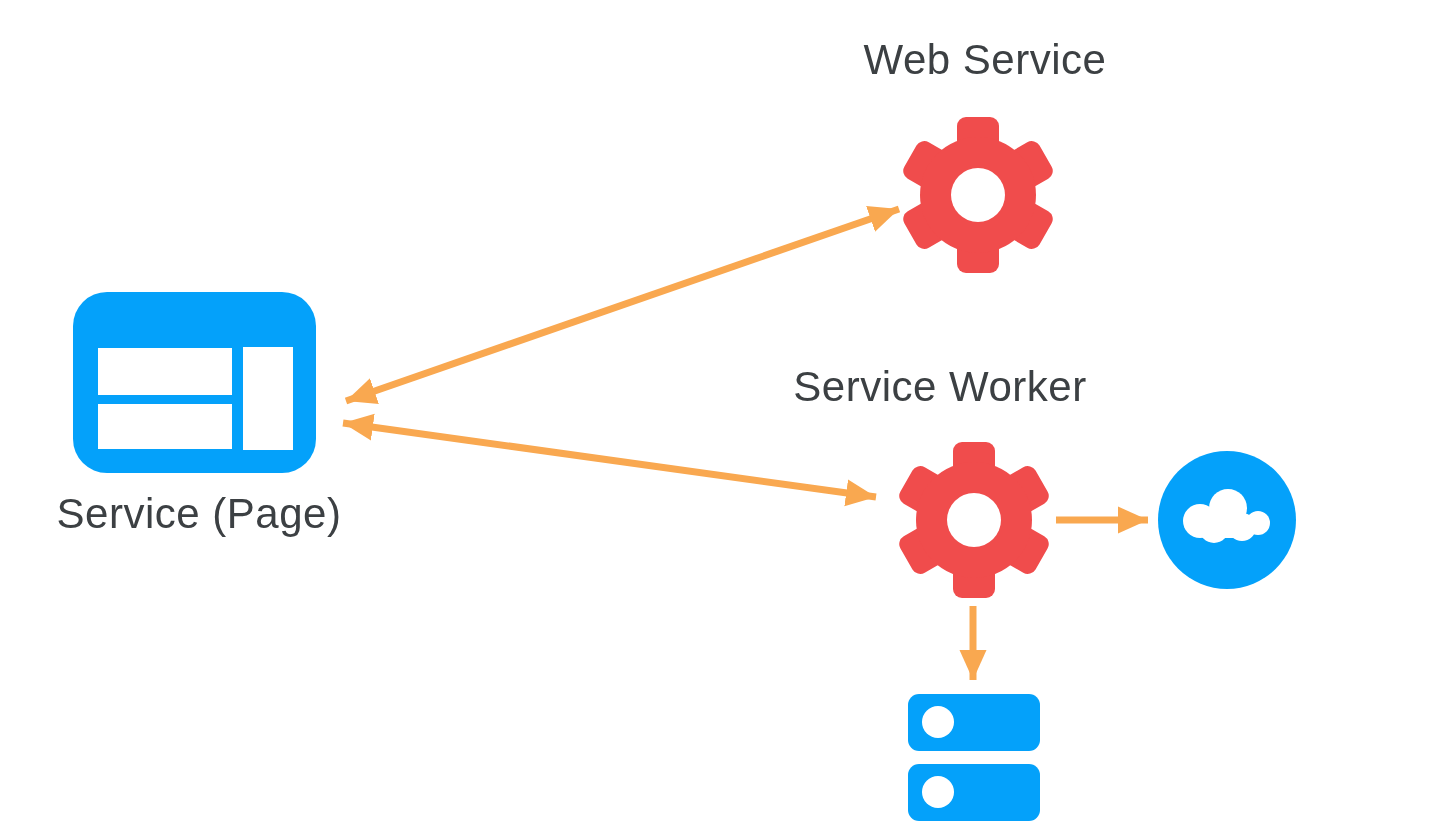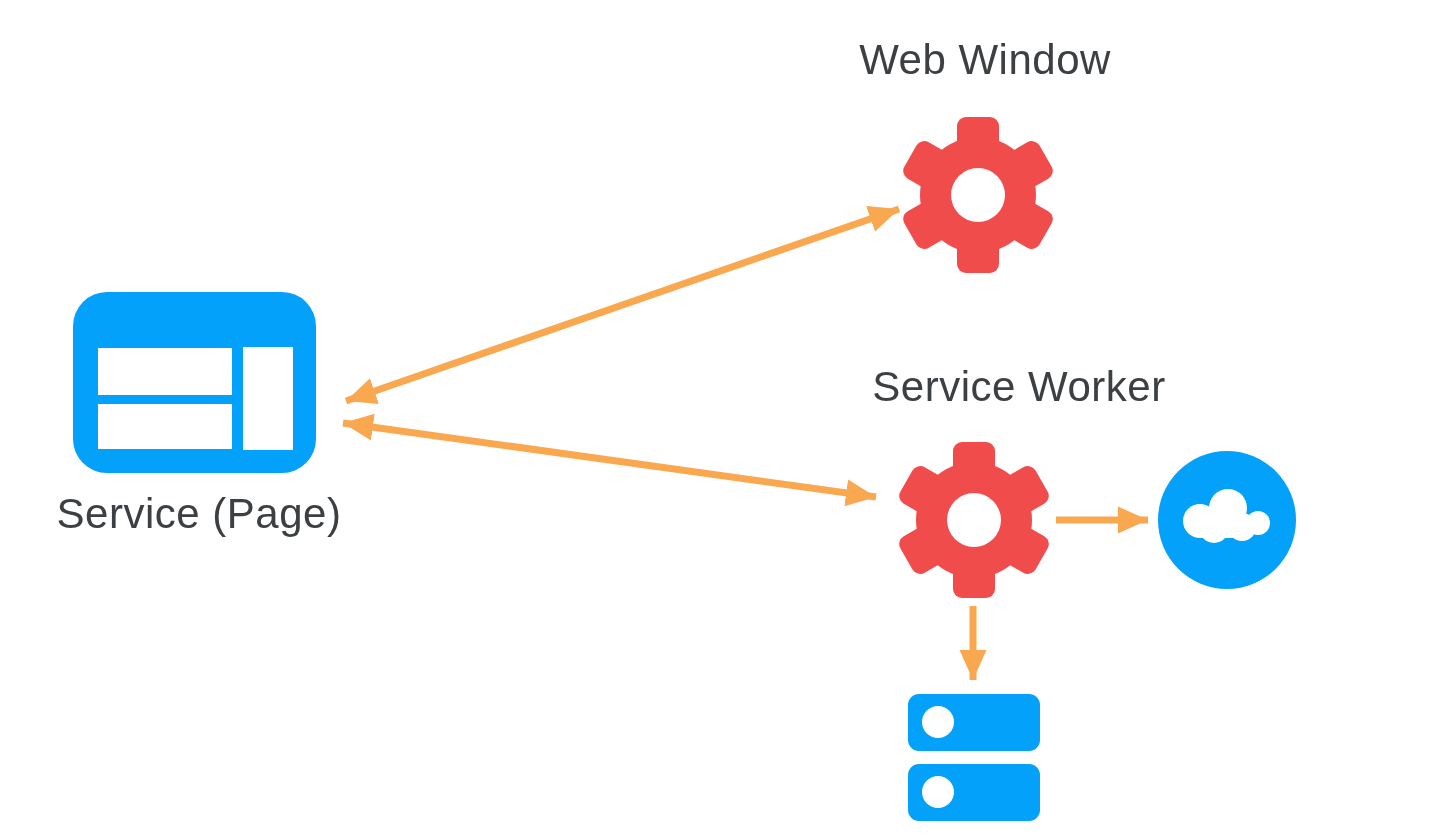--- a/index.html
+++ b/index.html
@@ -92,18 +92,18 @@
     </g>
 
     <g>
       <rect x="908" y="694" width="132" height="57" rx="11" class="fill-blue"></rect>
       <circle cx="938" cy="722" r="16" class="fill-white"></circle>
       <rect x="908" y="764" width="132" height="57" rx="11" class="fill-blue"></rect>
       <circle cx="938" cy="792" r="16" class="fill-white"></circle>
     </g>
   </svg>
 
-  <div class="node-label" style="left:985px; top:39px;">Web Window</div>
+  <div class="node-label" style="left:985px; top:39px;">Web Service</div>
 
-  <div class="node-label" style="left:1019px; top:366px;">Service Worker</div>
+  <div class="node-label" style="left:940px; top:366px;">Service Worker</div>
 
   <div class="node-label" style="left:199px; top:493px;">Service (Page)</div>
 </div>
 
 </body></html>

